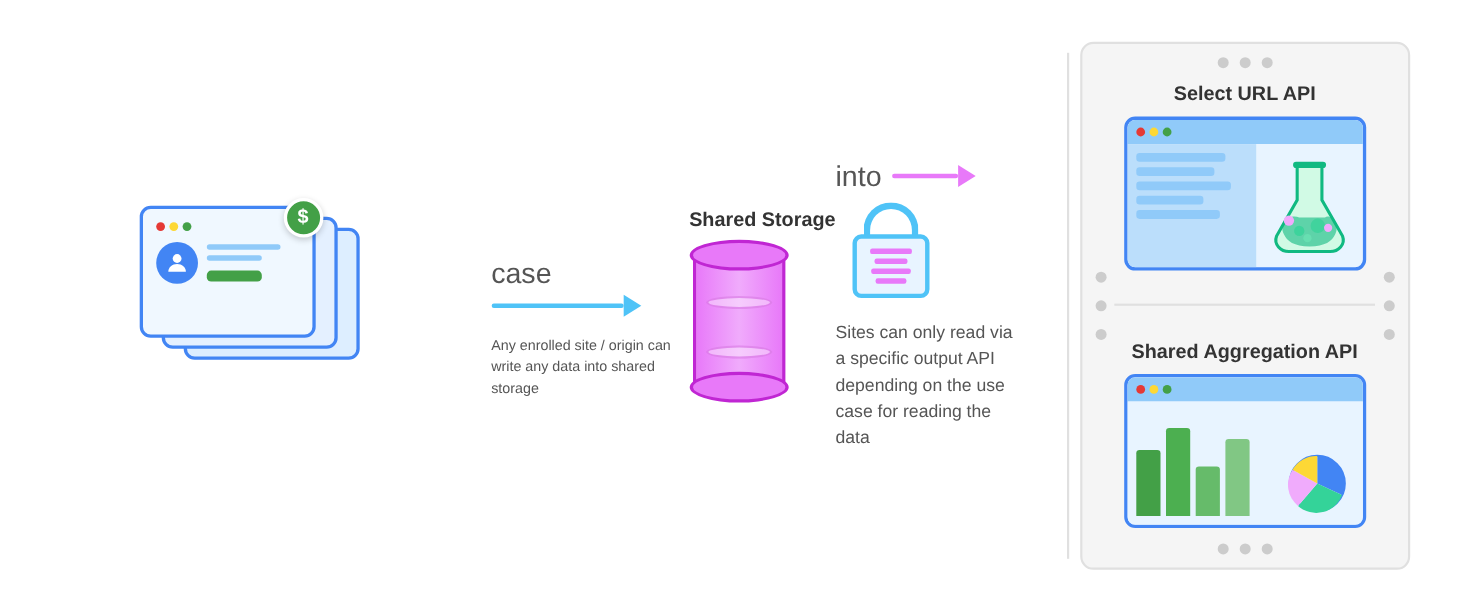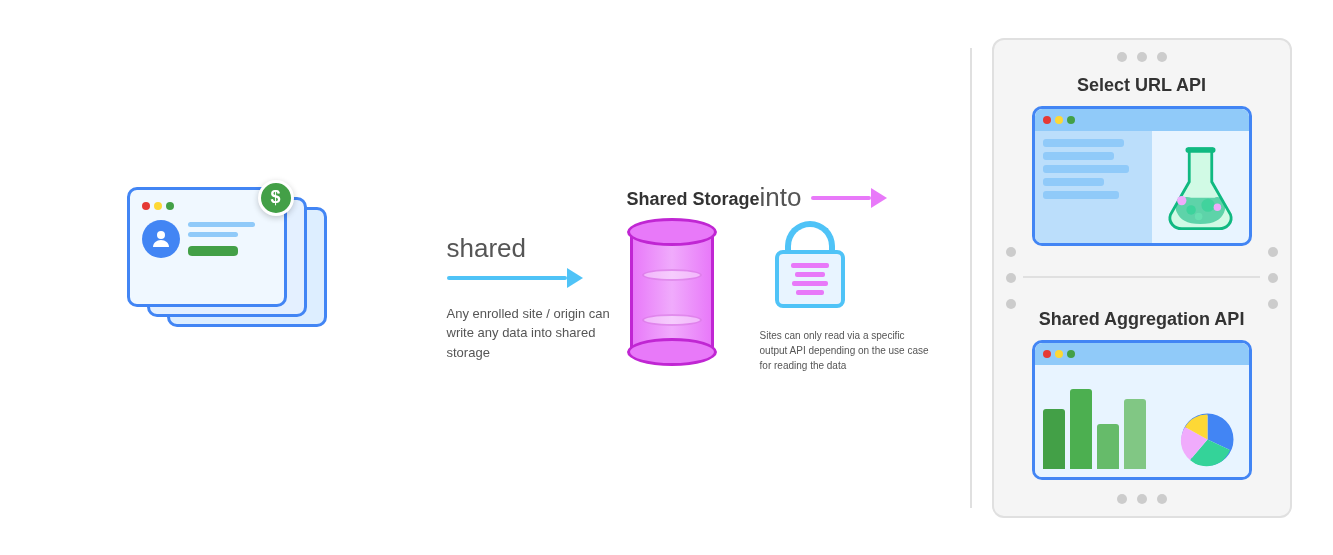--- a/index.html
+++ b/index.html
@@ -306,21 +306,20 @@
       border-radius: 12px;
       width: 300px;
       height: 480px;
       display: flex;
       flex-direction: column;
       align-items: center;
       justify-content: space-around;
       padding: 20px 16px;
       position: relative;
       flex-shrink: 0;
-      margin-left: 10px;
     }
     .right-panel-dots-top, .right-panel-dots-bottom {
       display: flex;
       gap: 10px;
       position: absolute;
     }
     .right-panel-dots-top { top: 12px; }
     .right-panel-dots-bottom { bottom: 12px; }
     .panel-dot {
       width: 10px;
@@ -461,21 +460,21 @@
     }
 
     
     .read-label {
       font-size: 26px;
       color: #555;
       font-weight: 400;
     }
 
     .caption-below {
-      font-size: 10px;
+      font-size: 16px;
       color: #555;
       line-height: 1.5;
       text-align: left;
       max-width: 170px;
     }
   </style>
 </head>
 <body>
 
 <div class="main-container">
@@ -506,21 +505,21 @@
           </div>
         </div>
 
         <div class="dollar-coin">$</div>
       </div>
     </div>
   </div>
 
   <div class="flow-section" style="width:180px; flex-shrink:0; align-items:flex-start; padding-top:40px;">
     <div class="write-arrow-area" style="align-items:flex-start;">
-      <span class="arrow-label">shared</span>
+      <span class="arrow-label">case</span>
       <div class="arrow-right">
         <div class="arrow-line arrow-blue" style="width:120px;"></div>
         <div class="arrow-head-right arrow-head-right-blue"></div>
       </div>
       <div style="margin-top:16px;">
         <span class="caption" style="text-align:left;">Any enrolled site / origin can write any data into shared storage</span>
       </div>
     </div>
   </div>
 

